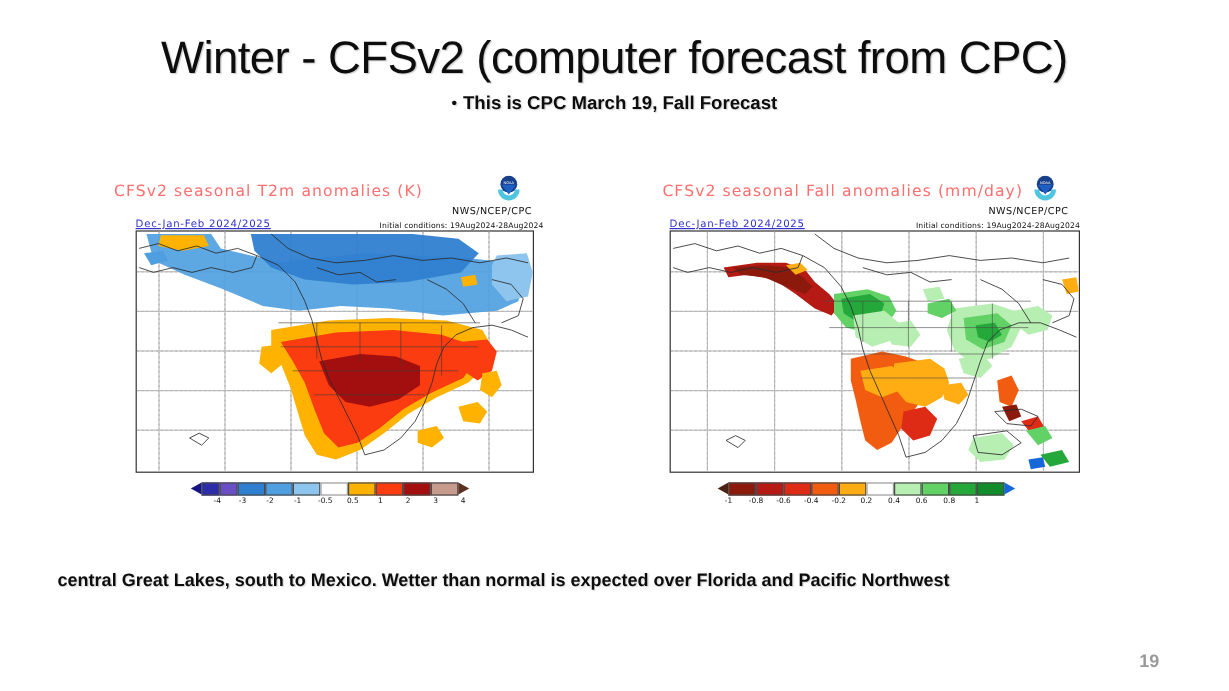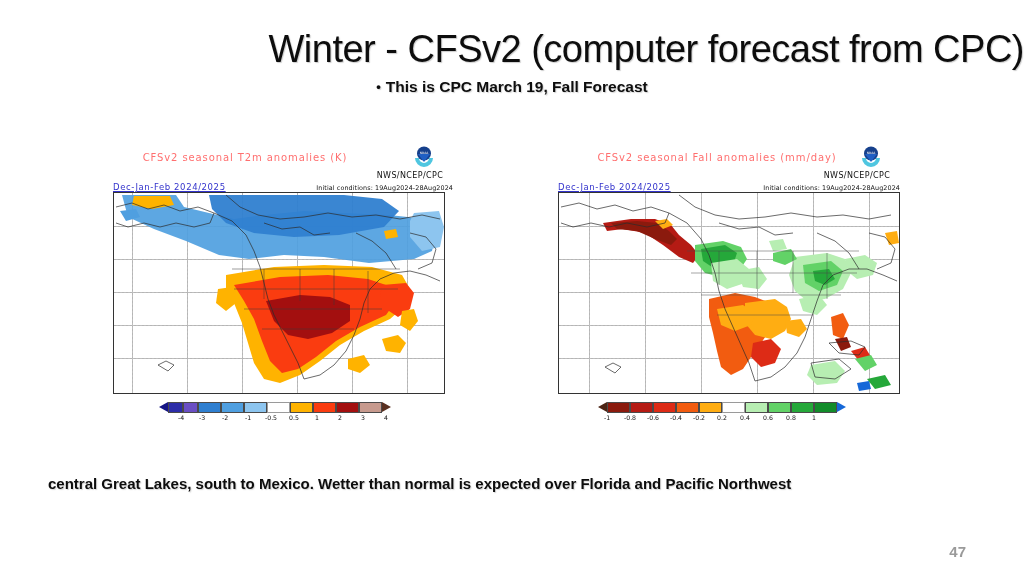--- a/index.html
+++ b/index.html
@@ -22,22 +22,22 @@
     text-shadow:1px 1px 1px rgba(170,170,170,.5);
   }
   #slide-subtitle .bullet{font-size:13px;vertical-align:1px;margin-right:5px;}
 
   
   .panel{position:absolute;top:140px;width:360px;height:300px;}
   #panel-left{left:95px;}
   #panel-right{left:542px;}
 
   .panel-title{
-    position:absolute;top:12px;left:0;width:300px;text-align:center;
-    font-size:10px;color:#ff6f6f;letter-spacing:.9px;
+    position:absolute;top:12px;left:0;width:300px;
+    font-size:13px;color:#ff6f6f;letter-spacing:.9px;
     font-family:"DejaVu Sans", sans-serif;
   }
   #panel-right .panel-title{width:330px;left:10px;}
 
   .noaa-logo{position:absolute;top:6px;right:18px;width:26px;height:24px;}
   .noaa-credit{
     position:absolute;top:31px;right:0;width:90px;text-align:center;
     font-size:8px;color:#111;letter-spacing:.4px;
     font-family:"DejaVu Sans", sans-serif;
   }
@@ -86,21 +86,21 @@
     text-shadow:1px 1px 1px rgba(175,175,175,.5);
   }
   #page-number{
     position:absolute;right:58px;top:543px;font-size:15px;font-weight:bold;
     color:#9a9a9a;
   }
 </style>
 </head>
 <body>
 
-<div id="slide-title" style="color: rgb(13, 13, 13); text-align: right;">Winter - CFSv2 (computer forecast from CPC)</div>
+<div id="slide-title" style="color: rgb(13, 13, 13);">Winter - CFSv2 (computer forecast from CPC)</div>
 <div id="slide-subtitle">
   <span class="bullet">•</span><span>This is CPC March 19, Fall Forecast</span>
 </div>
 
 <div class="panel" id="panel-left">
   <div class="panel-title" style="color: rgb(255, 111, 111);">CFSv2 seasonal T2m anomalies (K)</div>
 
   <svg class="noaa-logo" viewBox="0 0 26 24">
     <circle cx="13" cy="7.5" r="7" fill="#16408c"></circle>
     <path d="M7 8 L19 8 L13 16 Z" fill="#1f5fc4"></path>
@@ -311,13 +311,13 @@
       <span style="left:184px">0.8</span>
       <span style="left:207px">1</span>
     </div>
   </div>
 </div>
 
 <div id="caption">
   <div>central Great Lakes, south to Mexico.  Wetter than normal is expected over Florida and Pacific Northwest</div>
 </div>
 
-<div id="page-number" style="color: rgb(154, 154, 154);">47</div>
+<div id="page-number" style="color: rgb(154, 154, 154);">19</div>
 
 </body></html>

